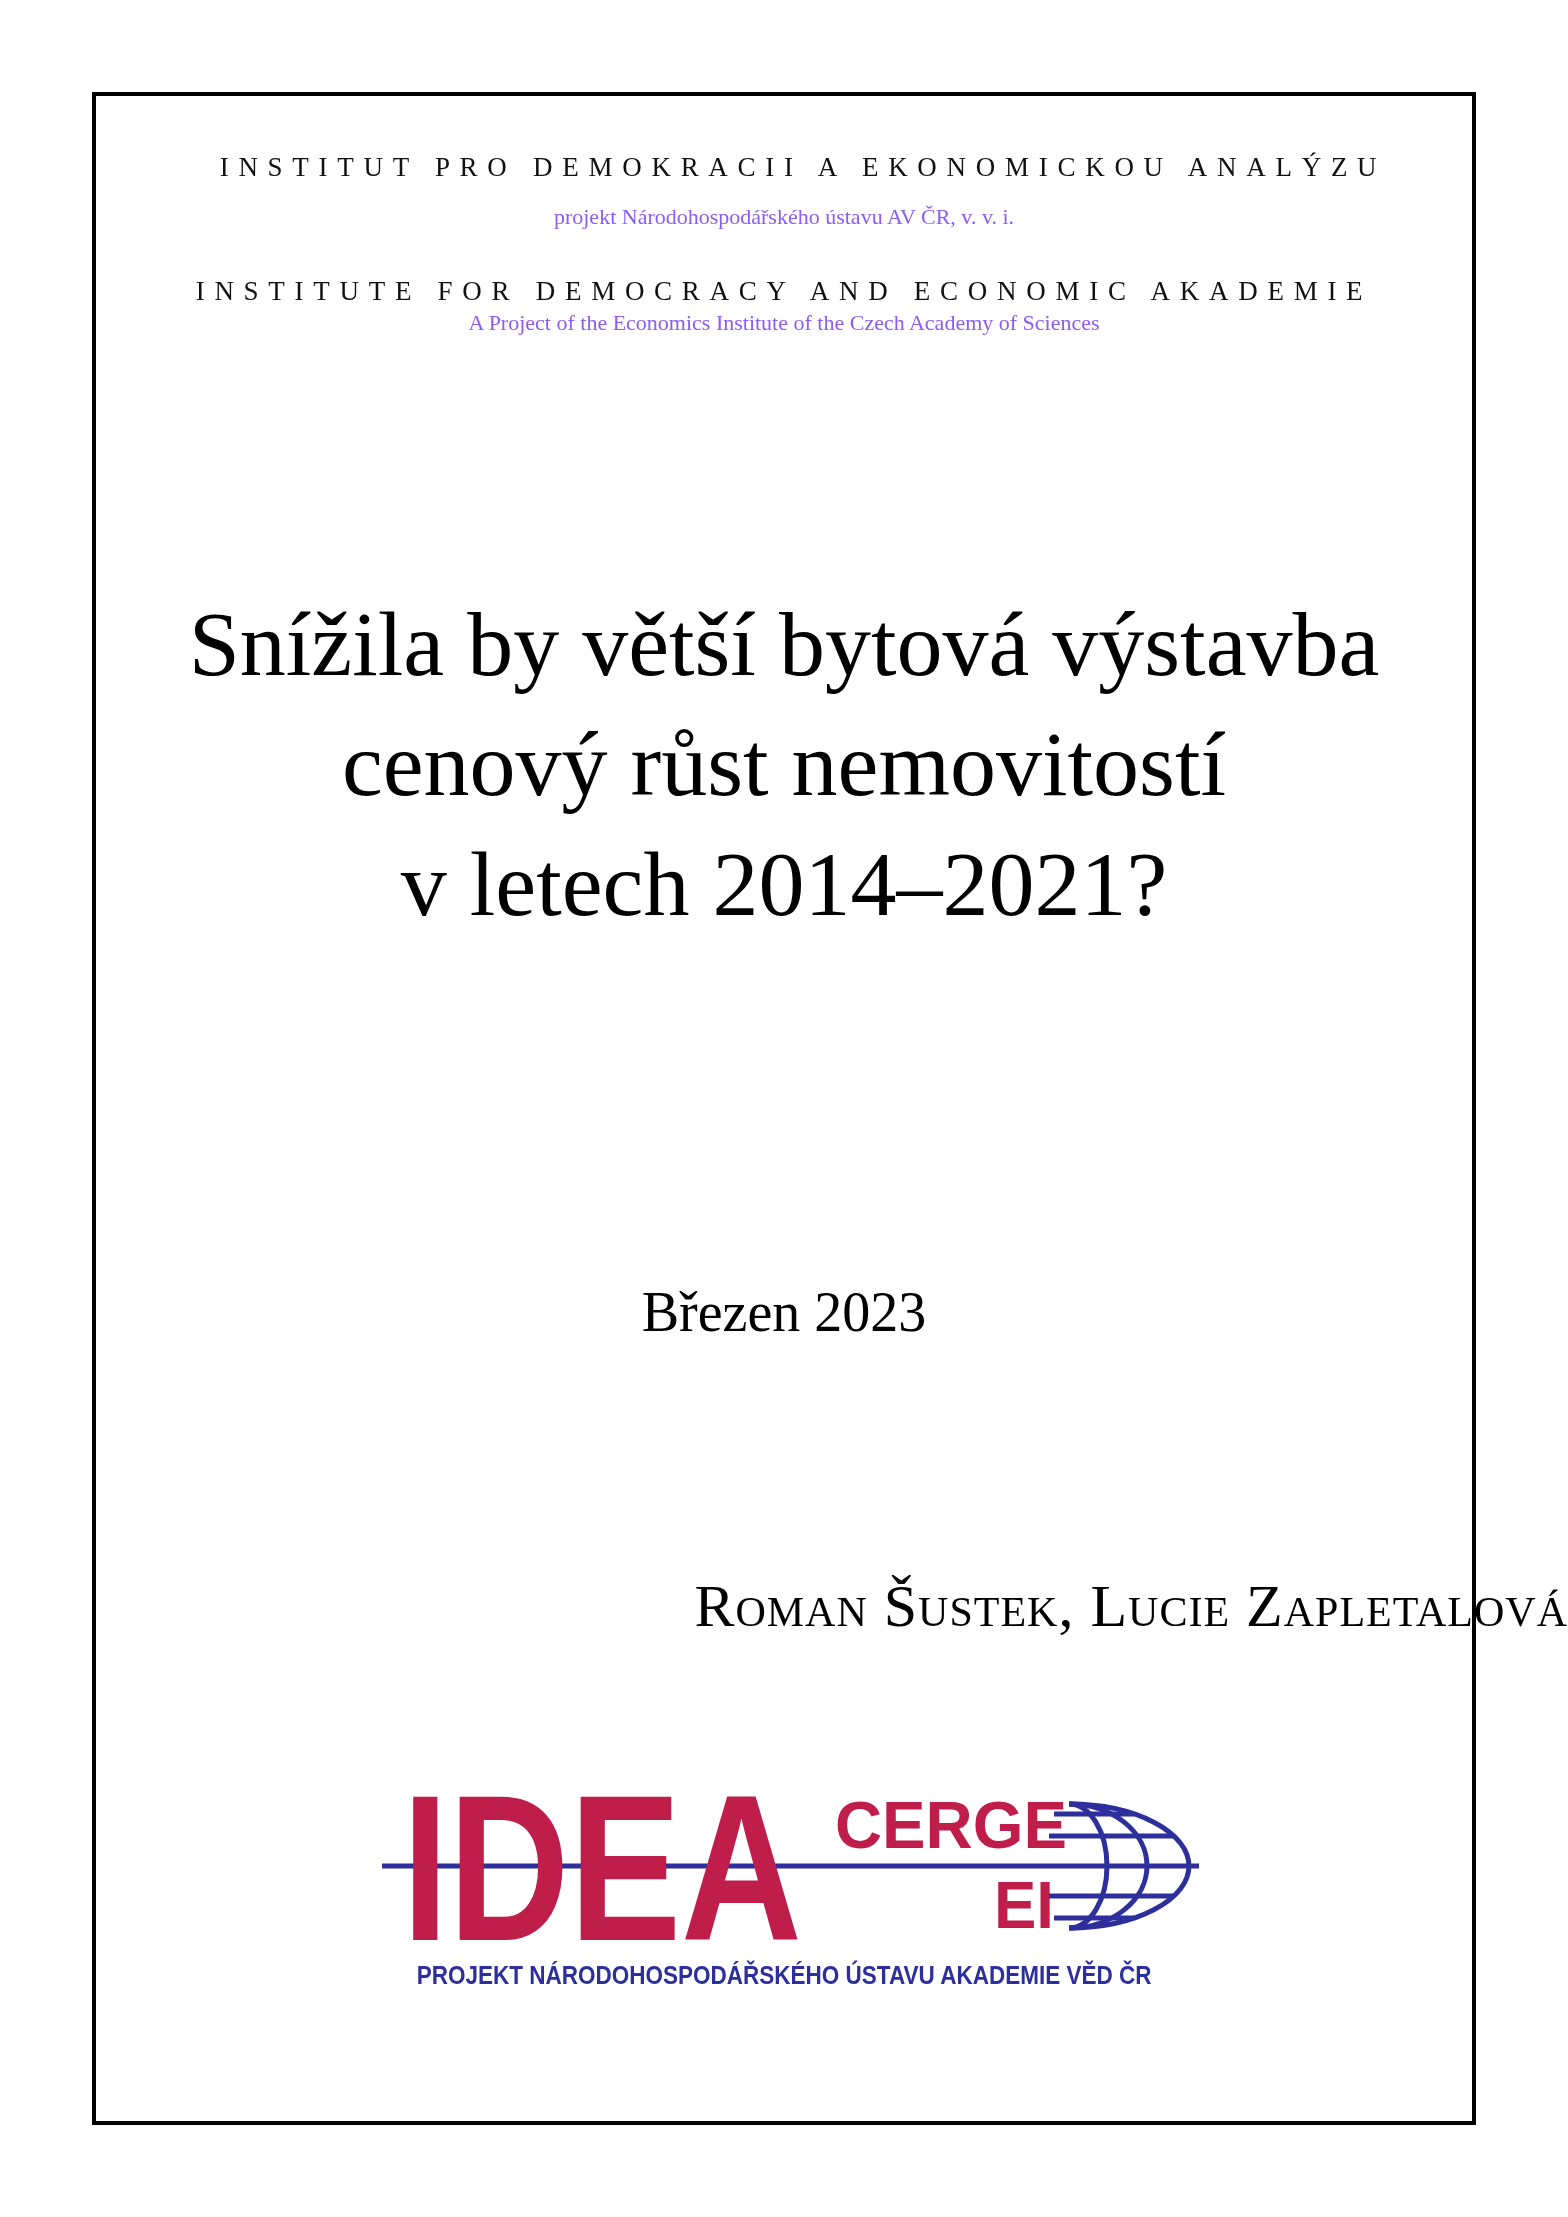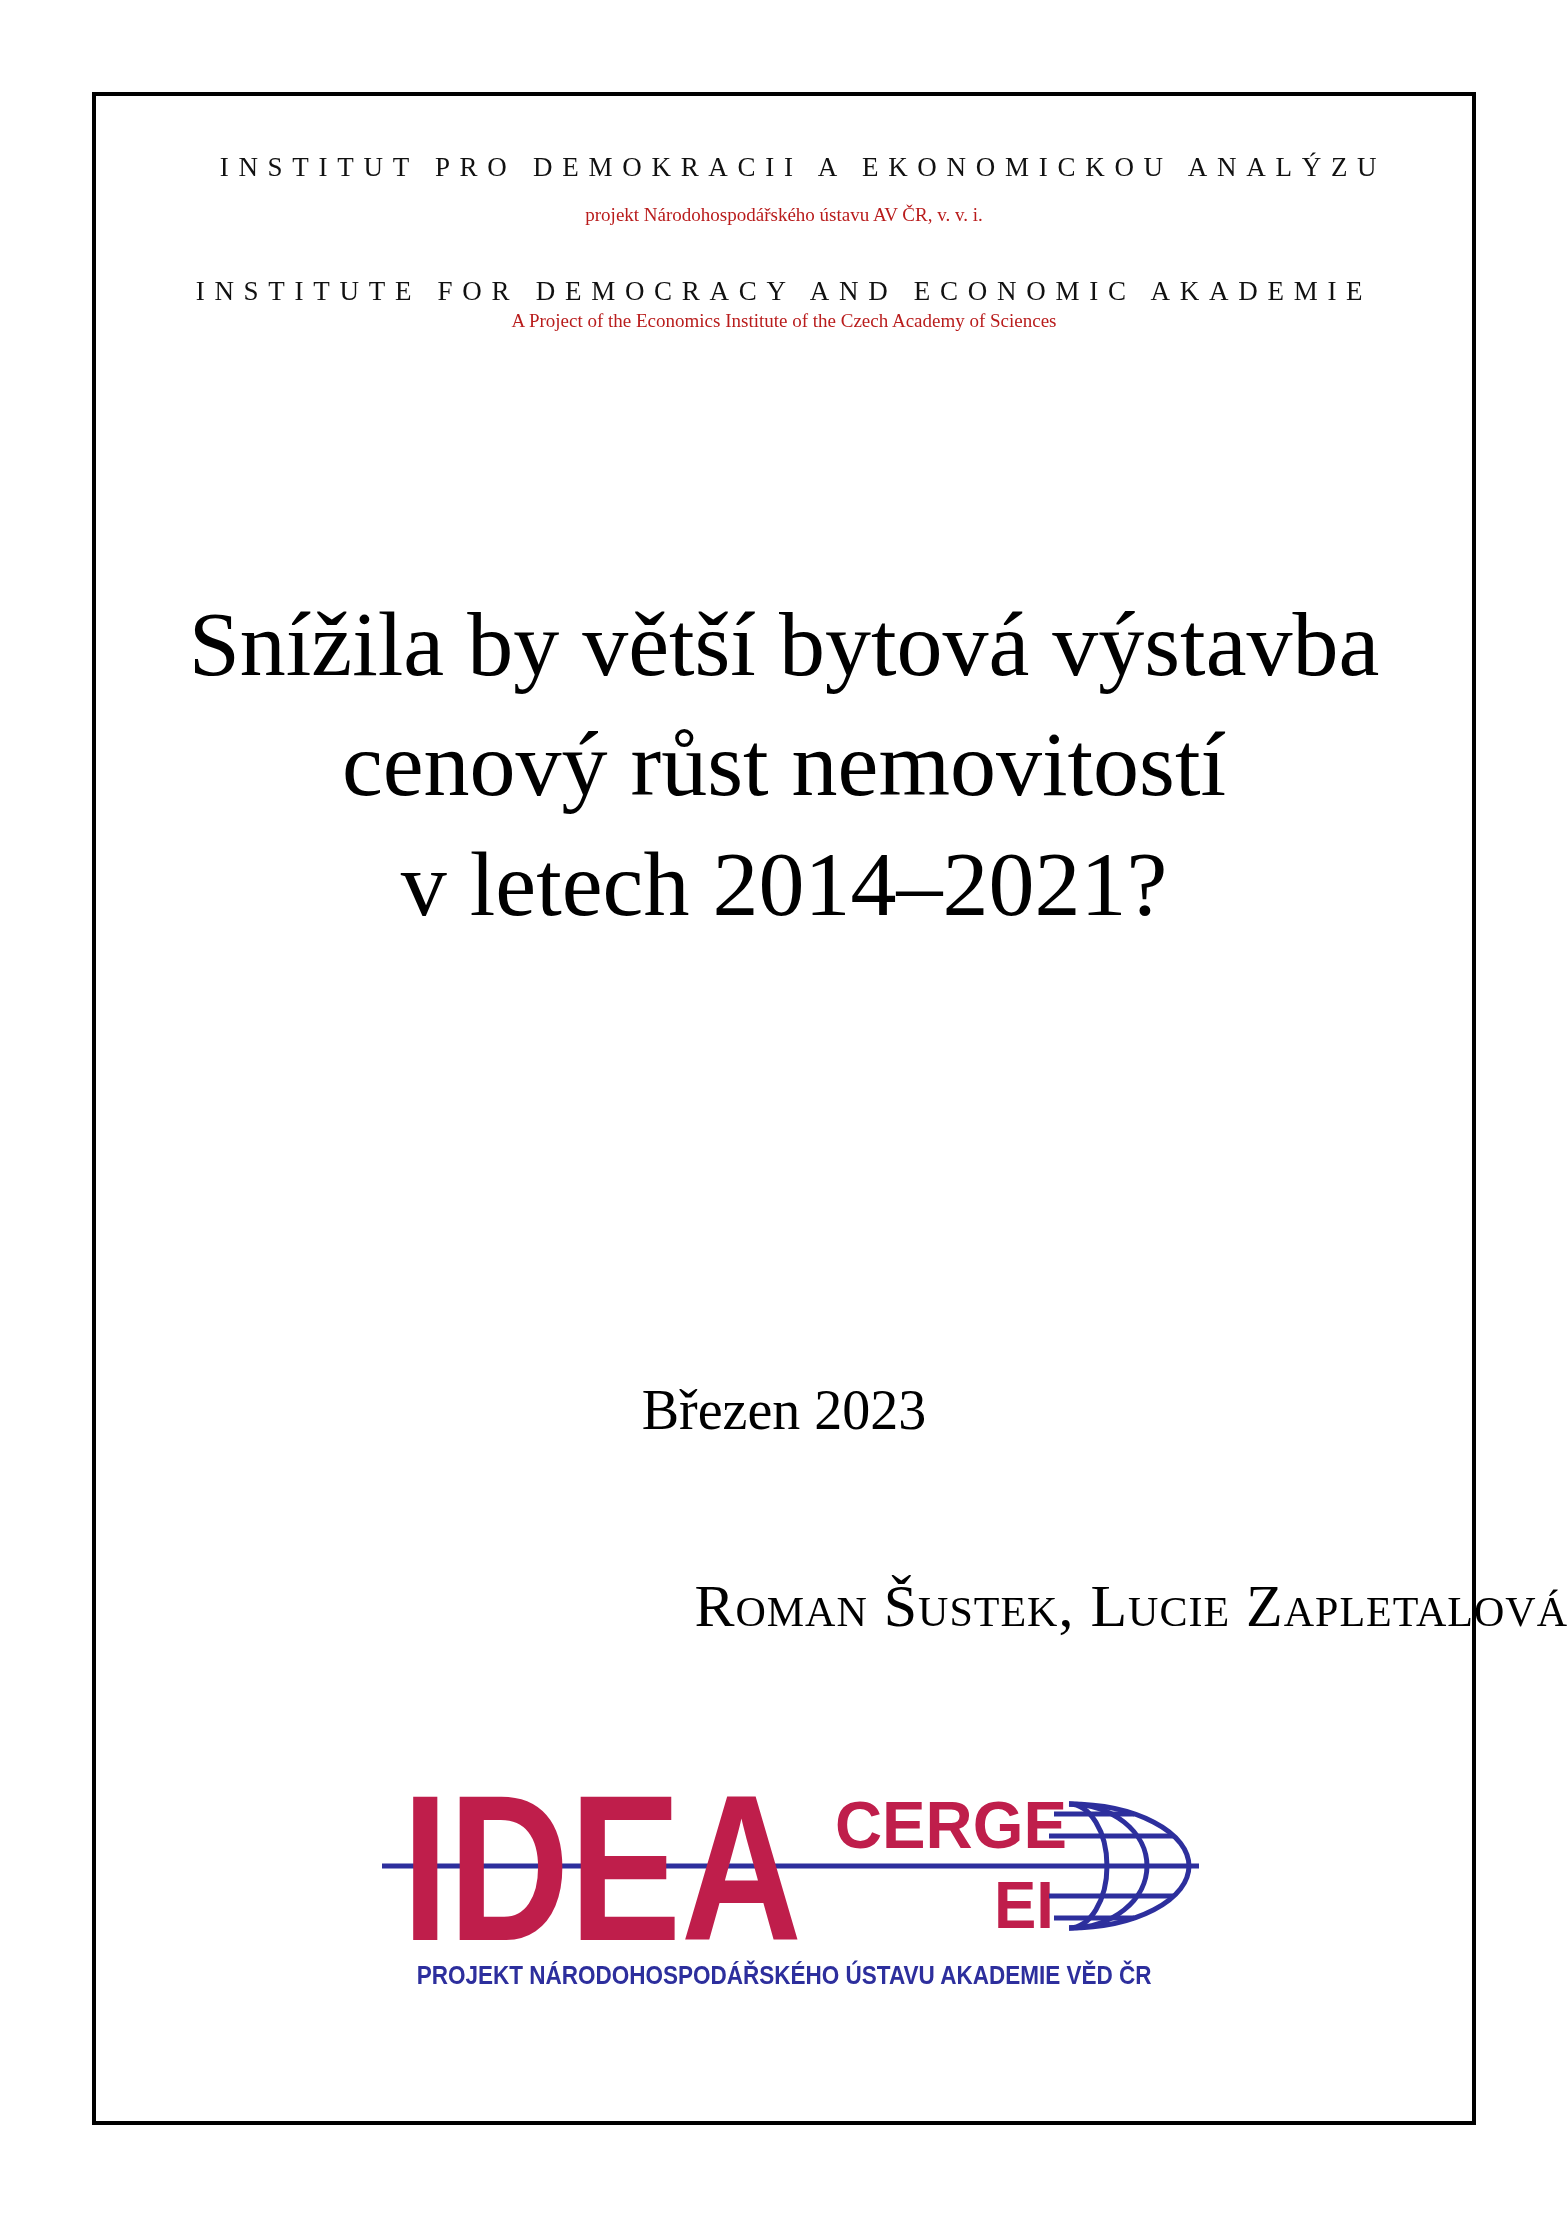--- a/index.html
+++ b/index.html
@@ -27,43 +27,43 @@
     width: 100%;
     text-align: center;
     white-space: nowrap;
   }
   .hdr-caps {
     font-size: 27px;
     letter-spacing: 0.36em;
     color: #111111;
   }
   .hdr-sub {
-    font-size: 19px;
-    color: #b91c1c;
+    font-size: 22px;
+    color: #8b5cf6;
   }
   .hdr1 { top: 152px; padding-left: 19px; }
   .hdr2 { top: 204px; }
   .hdr3 { top: 276px; }
   .hdr4 { top: 310px; }
 
   .title-block {
     position: absolute;
     top: 584px;
     left: 0;
     width: 100%;
     text-align: center;
   }
   .title-line {
     height: 120px;
     line-height: 120px;
     font-size: 92px;
     white-space: nowrap;
   }
   .pub-date {
-    top: 1380px;
+    top: 1282px;
     font-size: 56px;
     line-height: 60px;
   }
   .authors {
     top: 1574px;
     font-size: 60px;
     line-height: 64px;
     font-variant: small-caps;
     letter-spacing: 1px;
     text-align: right;

